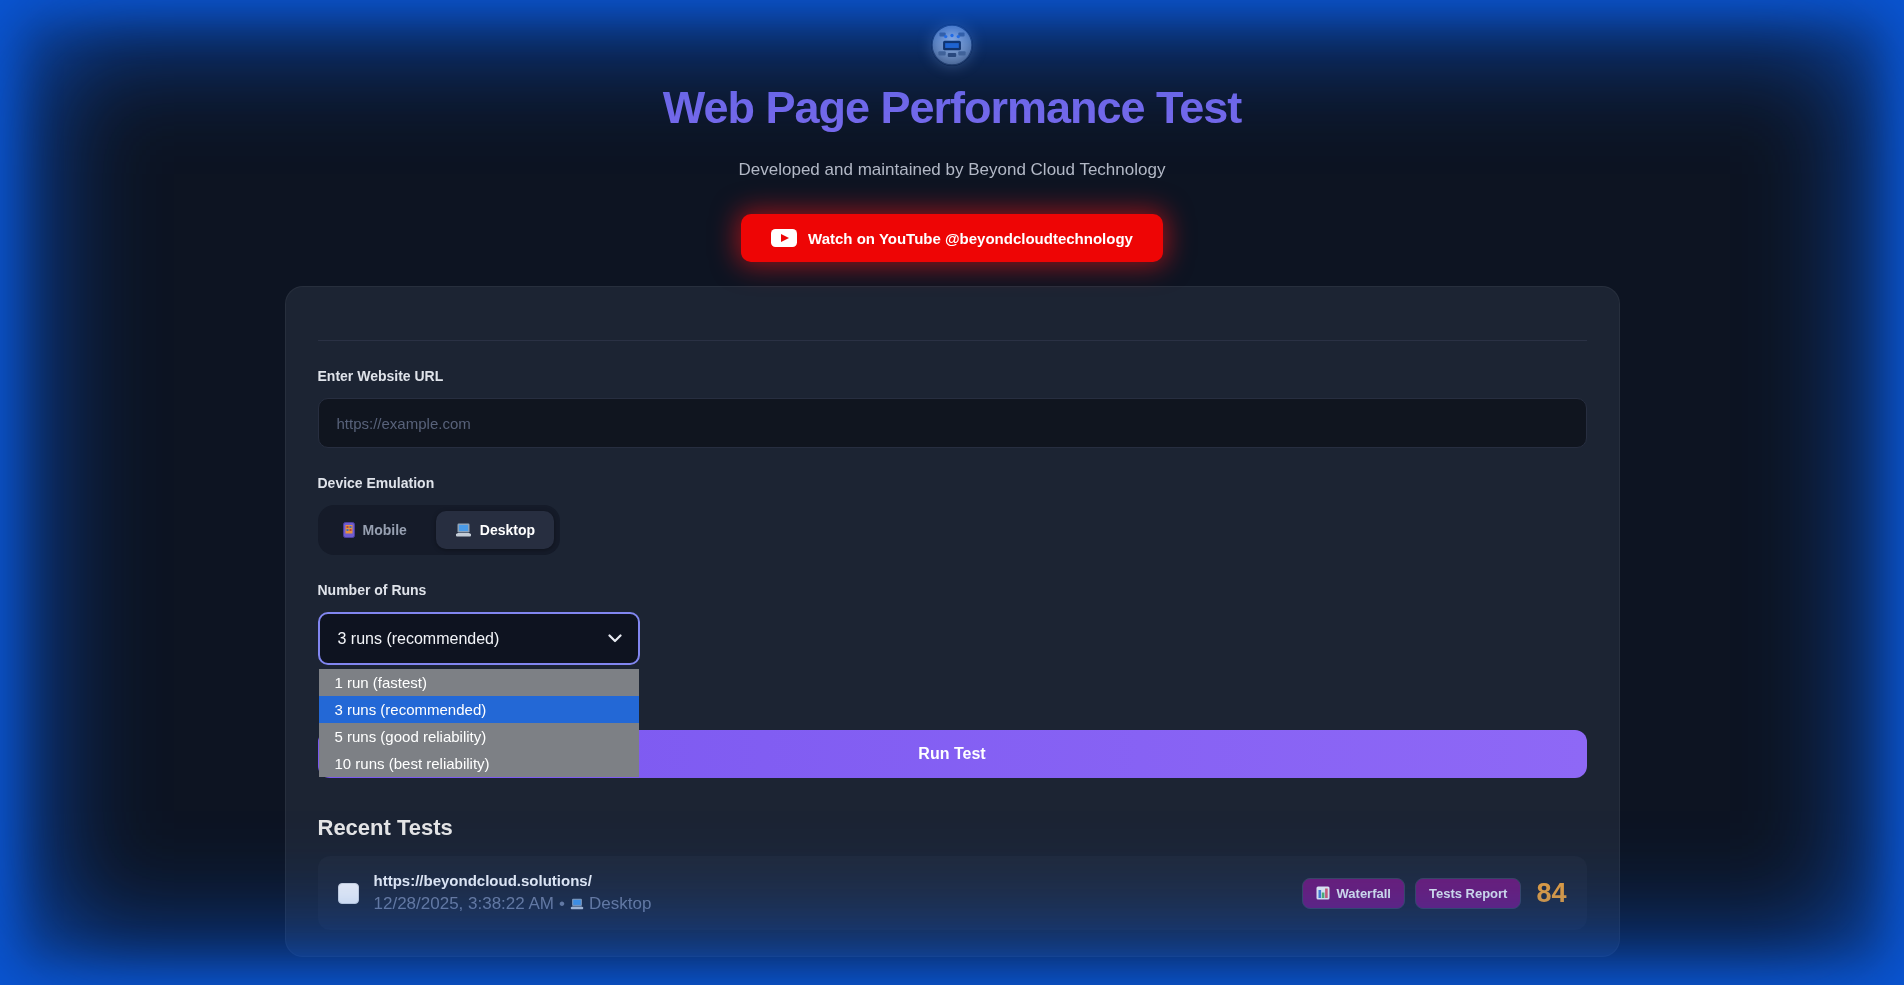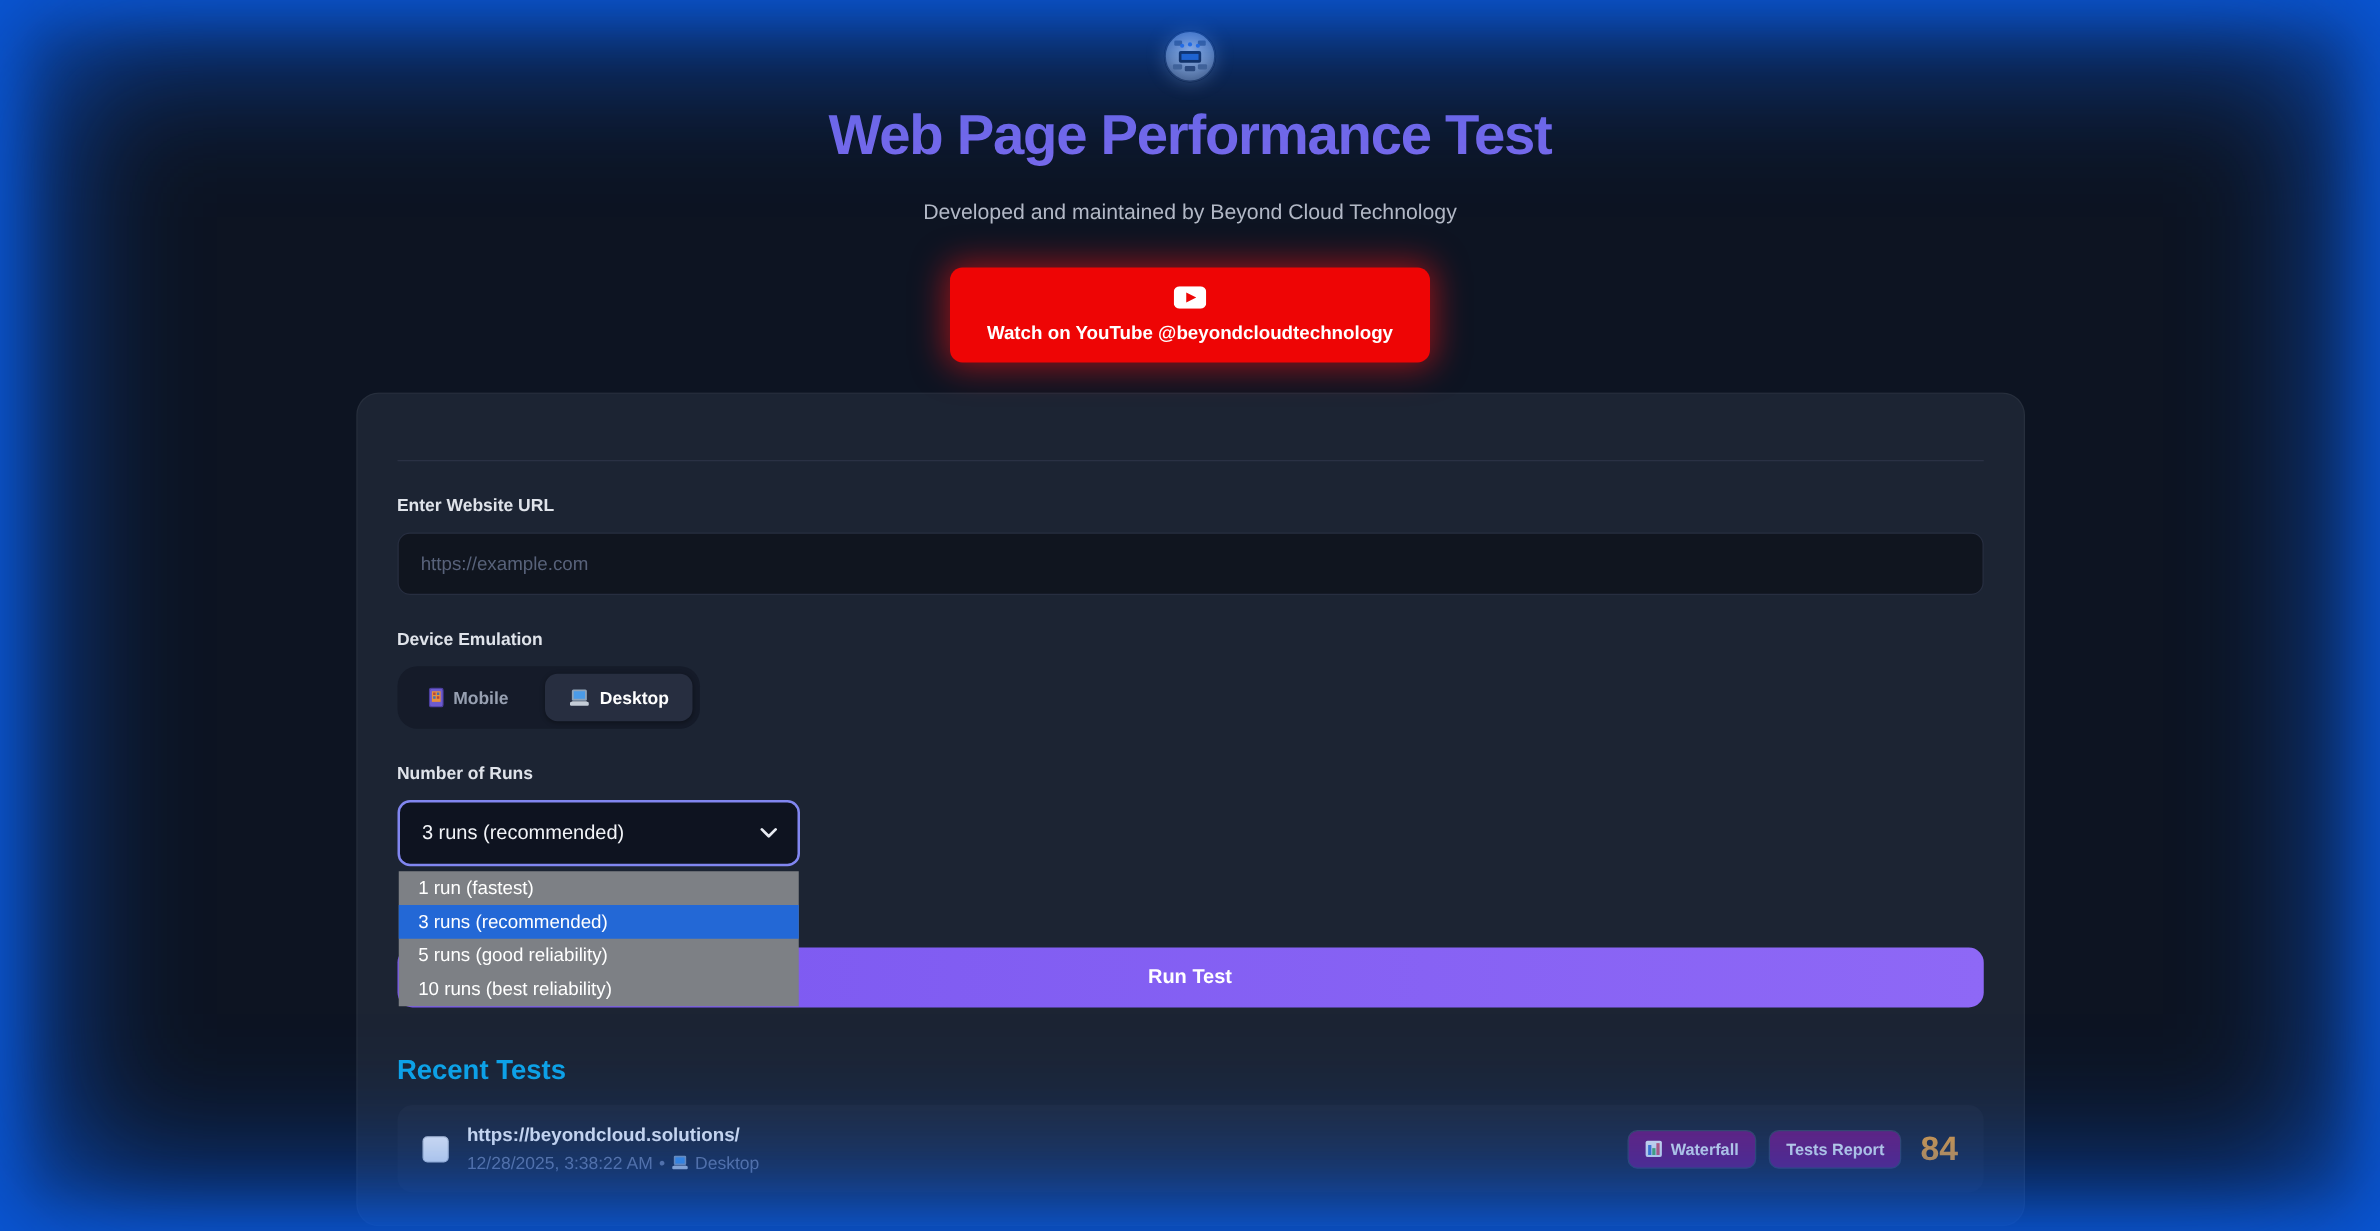--- a/index.html
+++ b/index.html
@@ -37,21 +37,20 @@
   .yt-btn {
     display:inline-flex; align-items:center; gap:11px;
     margin-top:34px;
     background:#ee0505;
     border:none; cursor:pointer;
     border-radius:10px;
     padding:15px 30px;
     color:#ffffff; font-weight:700; font-size:15px;
     font-family:"Liberation Sans", sans-serif;
     box-shadow:0 0 26px 4px rgba(255,20,20,0.55);
-    flex-direction:column;
   }
 
   
   .card {
     width:1335px; margin:24px auto 0;
     background:#1c2433;
     border:1px solid rgba(255,255,255,0.05);
     border-radius:18px;
     padding:33px 32px 26px;
   }
@@ -127,37 +126,37 @@
   .run-btn {
     display:block; width:100%; height:48px;
     margin-top:65px;
     border:none; cursor:pointer;
     border-radius:12px;
     background:linear-gradient(90deg,#7a57f0 0%,#8e68f6 100%);
     color:#ffffff; font-size:16px; font-weight:700;
     font-family:"Liberation Sans", sans-serif;
   }
 
-  .recent-title { margin-top:37px; font-size:22px; font-weight:700; color:#0ea5e9; }
+  .recent-title { margin-top:37px; font-size:22px; font-weight:700; color:#e5e5e5; }
   .recent-row {
     margin-top:15px;
     background:#212939;
     border-radius:12px;
     padding:16px 20px;
     display:flex; align-items:center;
   }
   .row-checkbox {
     width:21px; height:21px; border-radius:4px;
     background:#f7f8fa; border:1px solid #d6dae0;
     cursor:pointer; flex:0 0 auto;
   }
   .row-info { margin-left:15px; }
   .row-url { font-size:15px; font-weight:700; color:#f2f4f8; }
   .row-meta {
-    margin-top:5px; font-size:14px; color:#76809a;
+    margin-top:5px; font-size:17px; color:#76809a;
     display:flex; align-items:center; gap:5px;
   }
   .row-spacer { flex:1; }
   .row-btn {
     display:inline-flex; align-items:center; gap:7px;
     background:#701a75;
     border:1px solid #3d455c;
     border-radius:8px;
     padding:7px 13px;
     font-size:13px; font-weight:600; color:#e8ebf0;

